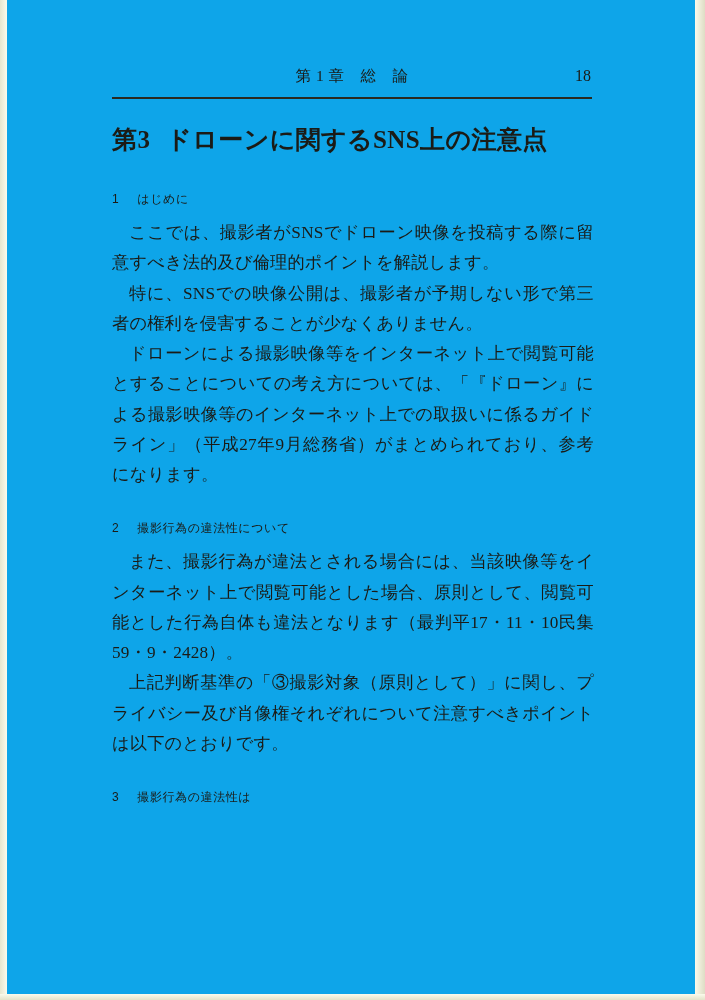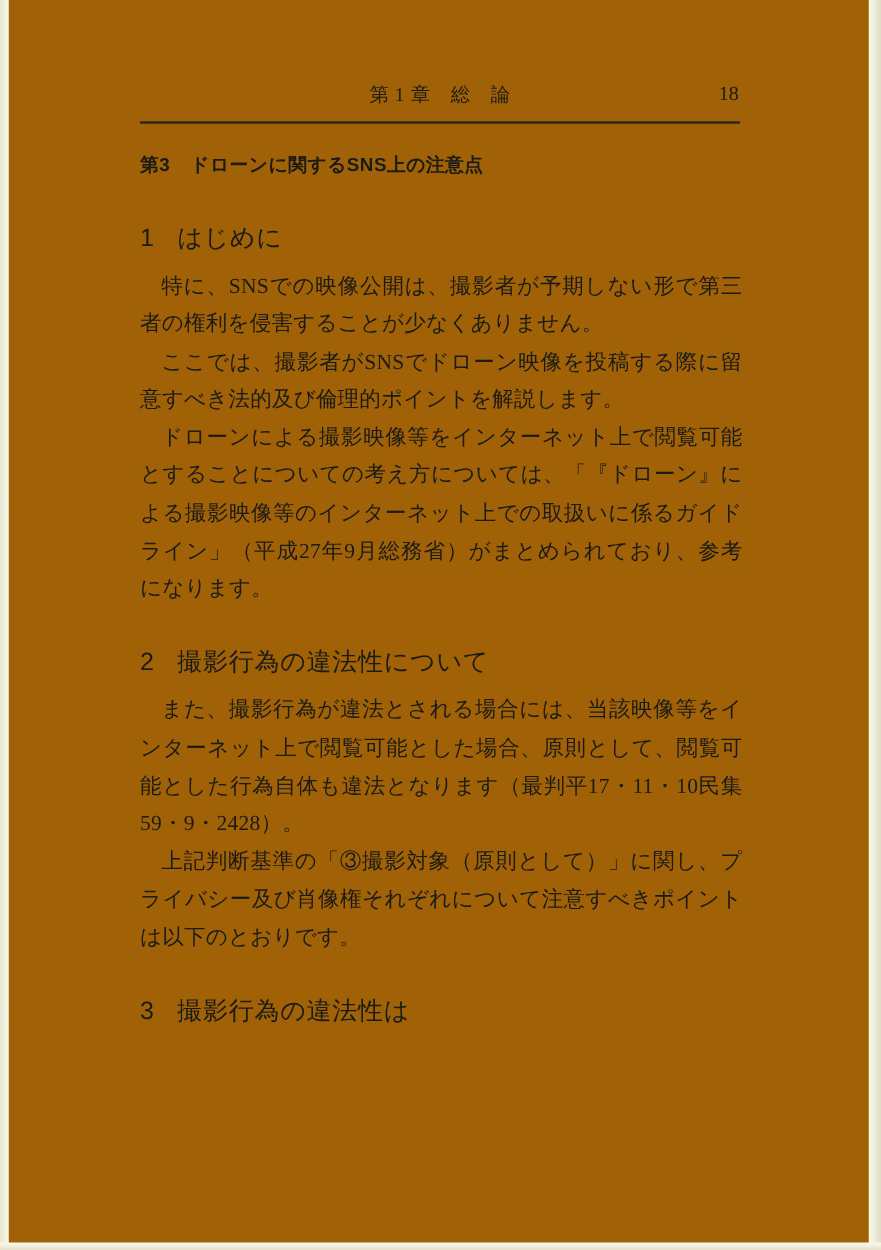--- a/index.html
+++ b/index.html
@@ -14,21 +14,21 @@
     color: #1b1b16;
     overflow: hidden;
     position: relative;
   }
   .page {
     position: absolute;
     left: 0;
     top: 0;
     width: 705px;
     height: 1000px;
-    background: #a16207;
+    background: #0ea5e9;
     box-sizing: border-box;
   }
   .edge-left {
     position: absolute;
     left: 0;
     top: 0;
     width: 7px;
     height: 1000px;
     background: linear-gradient(to right, #e8e6cf, #fbfbec);
   }
@@ -83,33 +83,33 @@
 
   .content {
     position: absolute;
     left: 112px;
     top: 122px;
     width: 482px;
   }
 
   h1.section-title {
     margin: 0;
-    font-size: 15px;
+    font-size: 25px;
     font-weight: bold;
     letter-spacing: 0.4px;
     line-height: 1.4;
-    font-family: Liberation Sans, sans-serif;
+    font-family: Liberation Serif, serif;
   }
   h1.section-title .num {
     margin-right: 16px;
   }
 
   h2.sub-title {
     margin: 0;
-    font-size: 20px;
+    font-size: 12px;
     font-weight: normal;
     letter-spacing: 0.6px;
     font-family: "Liberation Sans", sans-serif;
   }
   h2.sub-title .num {
     margin-right: 18px;
   }
 
   p.body-par {
     margin: 0;
@@ -142,22 +142,22 @@
     <h1 class="section-title">
       <span class="num">第3</span><span>ドローンに関するSNS上の注意点</span>
     </h1>
 
     <div class="gap-title-1"></div>
 
     <h2 class="sub-title">
       <span class="num">1</span><span>はじめに</span>
     </h2>
     <div class="gap-small"></div>
+    <p class="body-par">ここでは、撮影者がSNSでドローン映像を投稿する際に留意すべき法的及び倫理的ポイントを解説します。</p>
     <p class="body-par">特に、SNSでの映像公開は、撮影者が予期しない形で第三者の権利を侵害することが少なくありません。</p>
-    <p class="body-par">ここでは、撮影者がSNSでドローン映像を投稿する際に留意すべき法的及び倫理的ポイントを解説します。</p>
     <p class="body-par">ドローンによる撮影映像等をインターネット上で閲覧可能とすることについての考え方については、「『ドローン』による撮影映像等のインターネット上での取扱いに係るガイドライン」（平成27年9月総務省）がまとめられており、参考になります。</p>
 
     <div class="gap-sub"></div>
 
     <h2 class="sub-title">
       <span class="num">2</span><span>撮影行為の違法性について</span>
     </h2>
     <div class="gap-small"></div>
     <p class="body-par">また、撮影行為が違法とされる場合には、当該映像等をインターネット上で閲覧可能とした場合、原則として、閲覧可能とした行為自体も違法となります（最判平17・11・10民集59・9・2428）。</p>
     <p class="body-par">上記判断基準の「③撮影対象（原則として）」に関し、プライバシー及び肖像権それぞれについて注意すべきポイントは以下のとおりです。</p>

